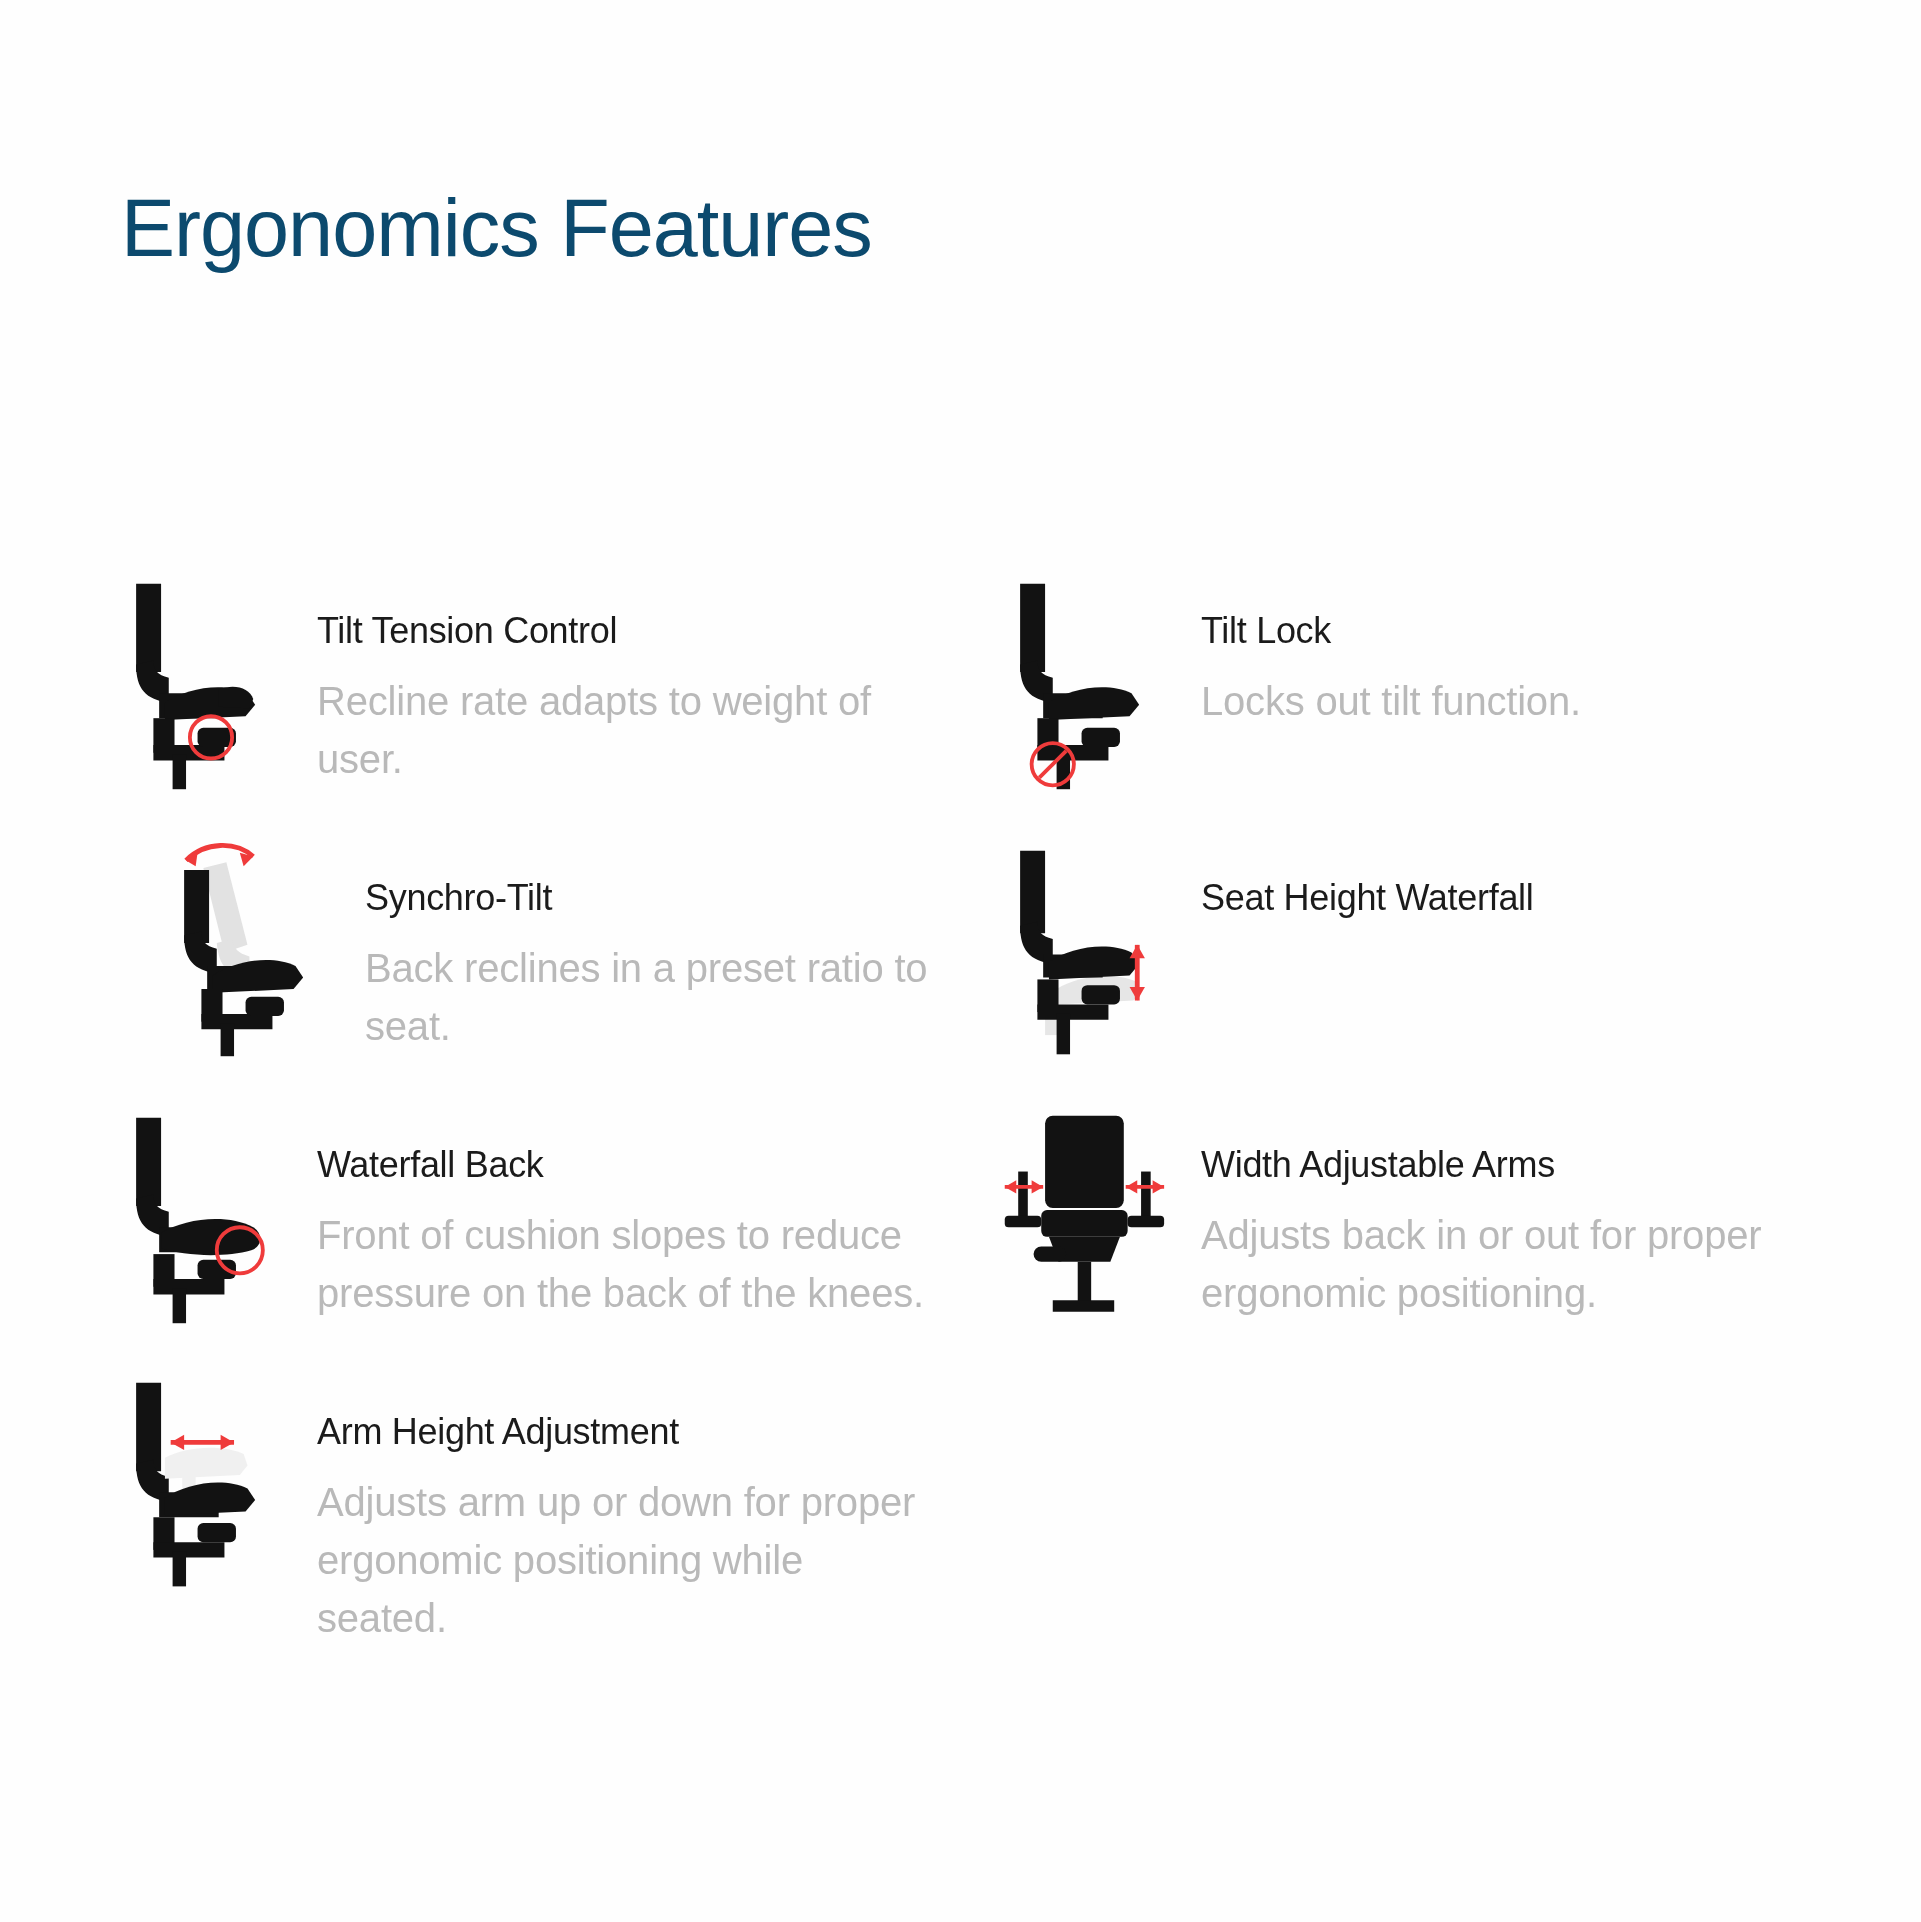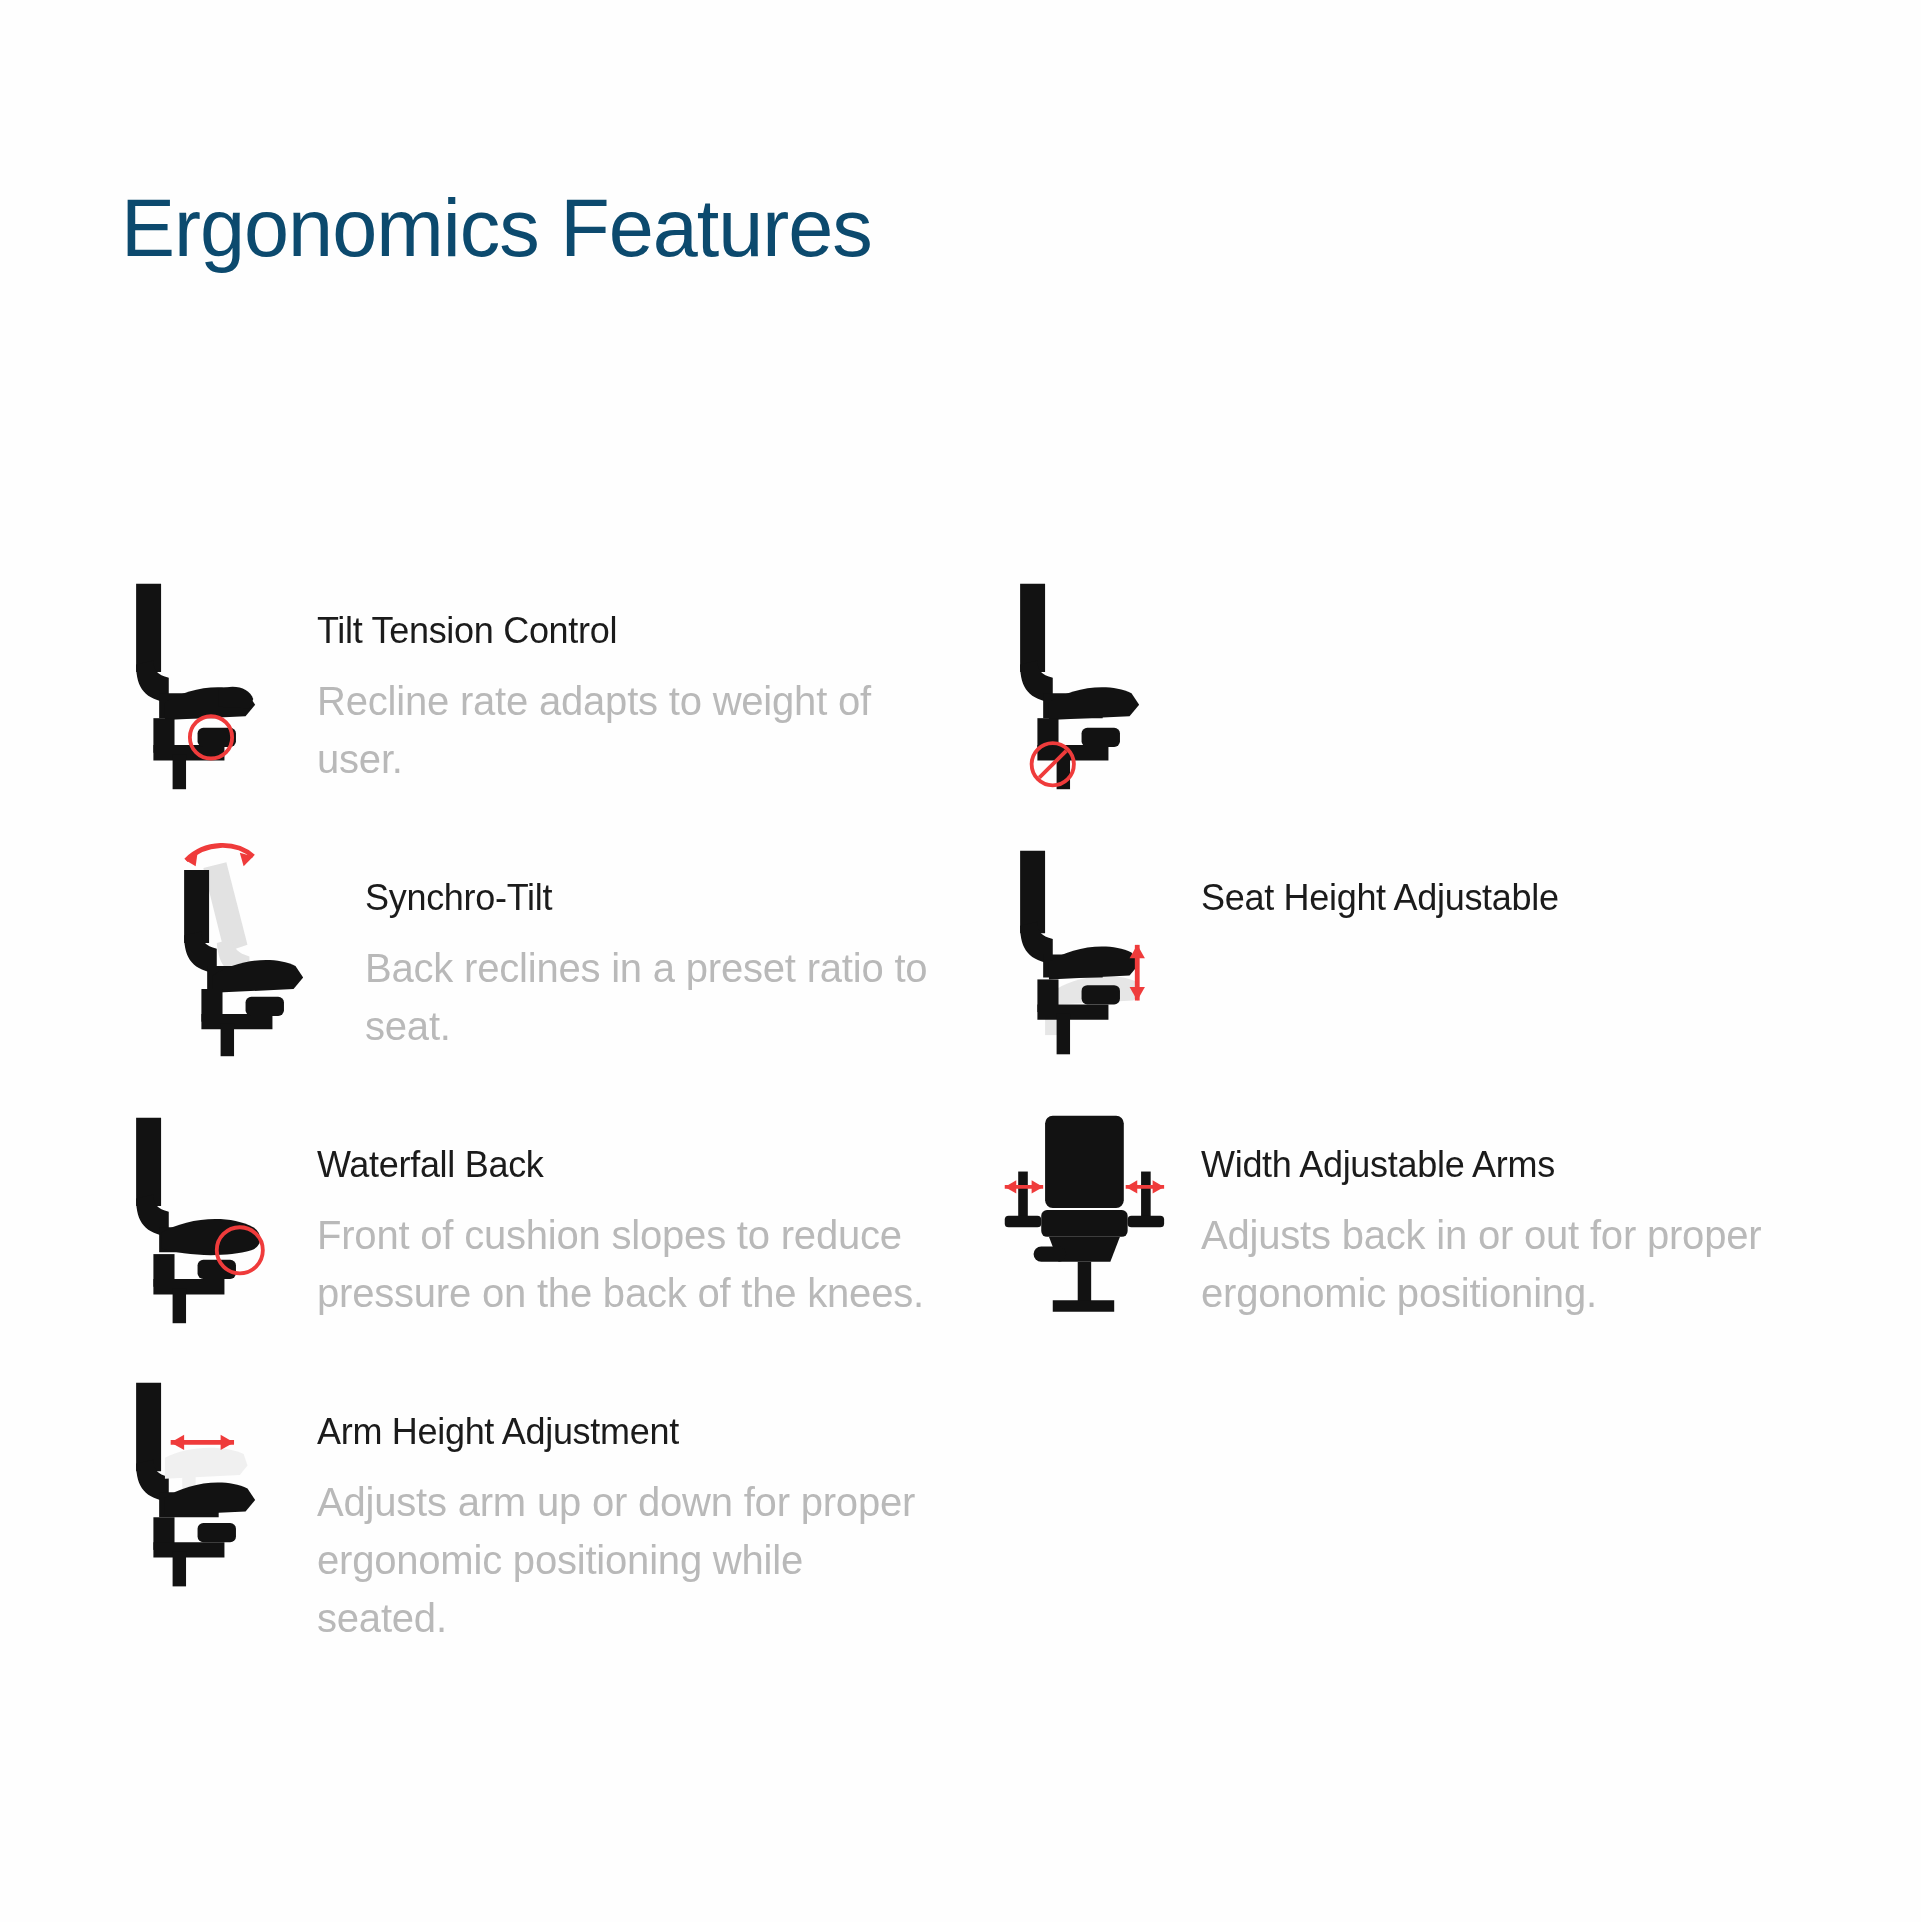--- a/index.html
+++ b/index.html
@@ -218,20 +218,24 @@
               <path d="M52 132 c22 -16 62 -22 86 -10 l8 12 -10 12 -84 4z"></path>
               <path d="M40 148 h22 v36 h-22z"></path>
               <path d="M40 176 h74 v16 h-74z"></path>
               <rect x="60" y="186" width="14" height="36"></rect>
               <rect x="86" y="158" width="40" height="20" rx="6"></rect>
             </g>
             <circle cx="56" cy="196" r="22" fill="none" stroke="#ef3b3b" stroke-width="4"></circle>
             <line x1="42" y1="210" x2="70" y2="182" stroke="#ef3b3b" stroke-width="4"></line>
           </svg>
         </div>
+        <div class="feature-text">
+          <div class="feature-title">Tilt Lock</div>
+          <div class="feature-desc">Locks out tilt function.</div>
+        </div>
       </div>
 
       <div class="feature wide" style="margin-bottom:46px;">
         <div class="icon-wrap">
           <svg width="192" height="221" viewBox="0 0 200 230">
             <g fill="#e6e6e6">
               <path d="M60 152 c22 -14 60 -18 82 -8 l6 10 -8 10 -80 4z"></path>
               <path d="M48 170 h22 v30 h-22z"></path>
             </g>
             <g fill="#121212">
@@ -243,21 +247,21 @@
               <path d="M40 168 h74 v16 h-74z"></path>
               <rect x="60" y="178" width="14" height="42"></rect>
               <rect x="86" y="148" width="40" height="20" rx="6"></rect>
             </g>
             <line x1="144" y1="106" x2="144" y2="164" stroke="#ef3b3b" stroke-width="5"></line>
             <path d="M144 106 l-8 14 h16z" fill="#ef3b3b"></path>
             <path d="M144 164 l-8 -14 h16z" fill="#ef3b3b"></path>
           </svg>
         </div>
         <div class="feature-text">
-          <div class="feature-title">Seat Height Adjustable</div>
+          <div class="feature-title">Seat Height Waterfall</div>
         </div>
       </div>
 
       <div class="feature wide">
         <div class="icon-wrap">
           <svg width="192" height="221" viewBox="0 0 200 230">
             <g fill="#121212">
               <rect x="48" y="6" width="82" height="96" rx="8"></rect>
               <rect x="44" y="104" width="90" height="28" rx="6"></rect>
               <rect x="20" y="64" width="10" height="52"></rect>

